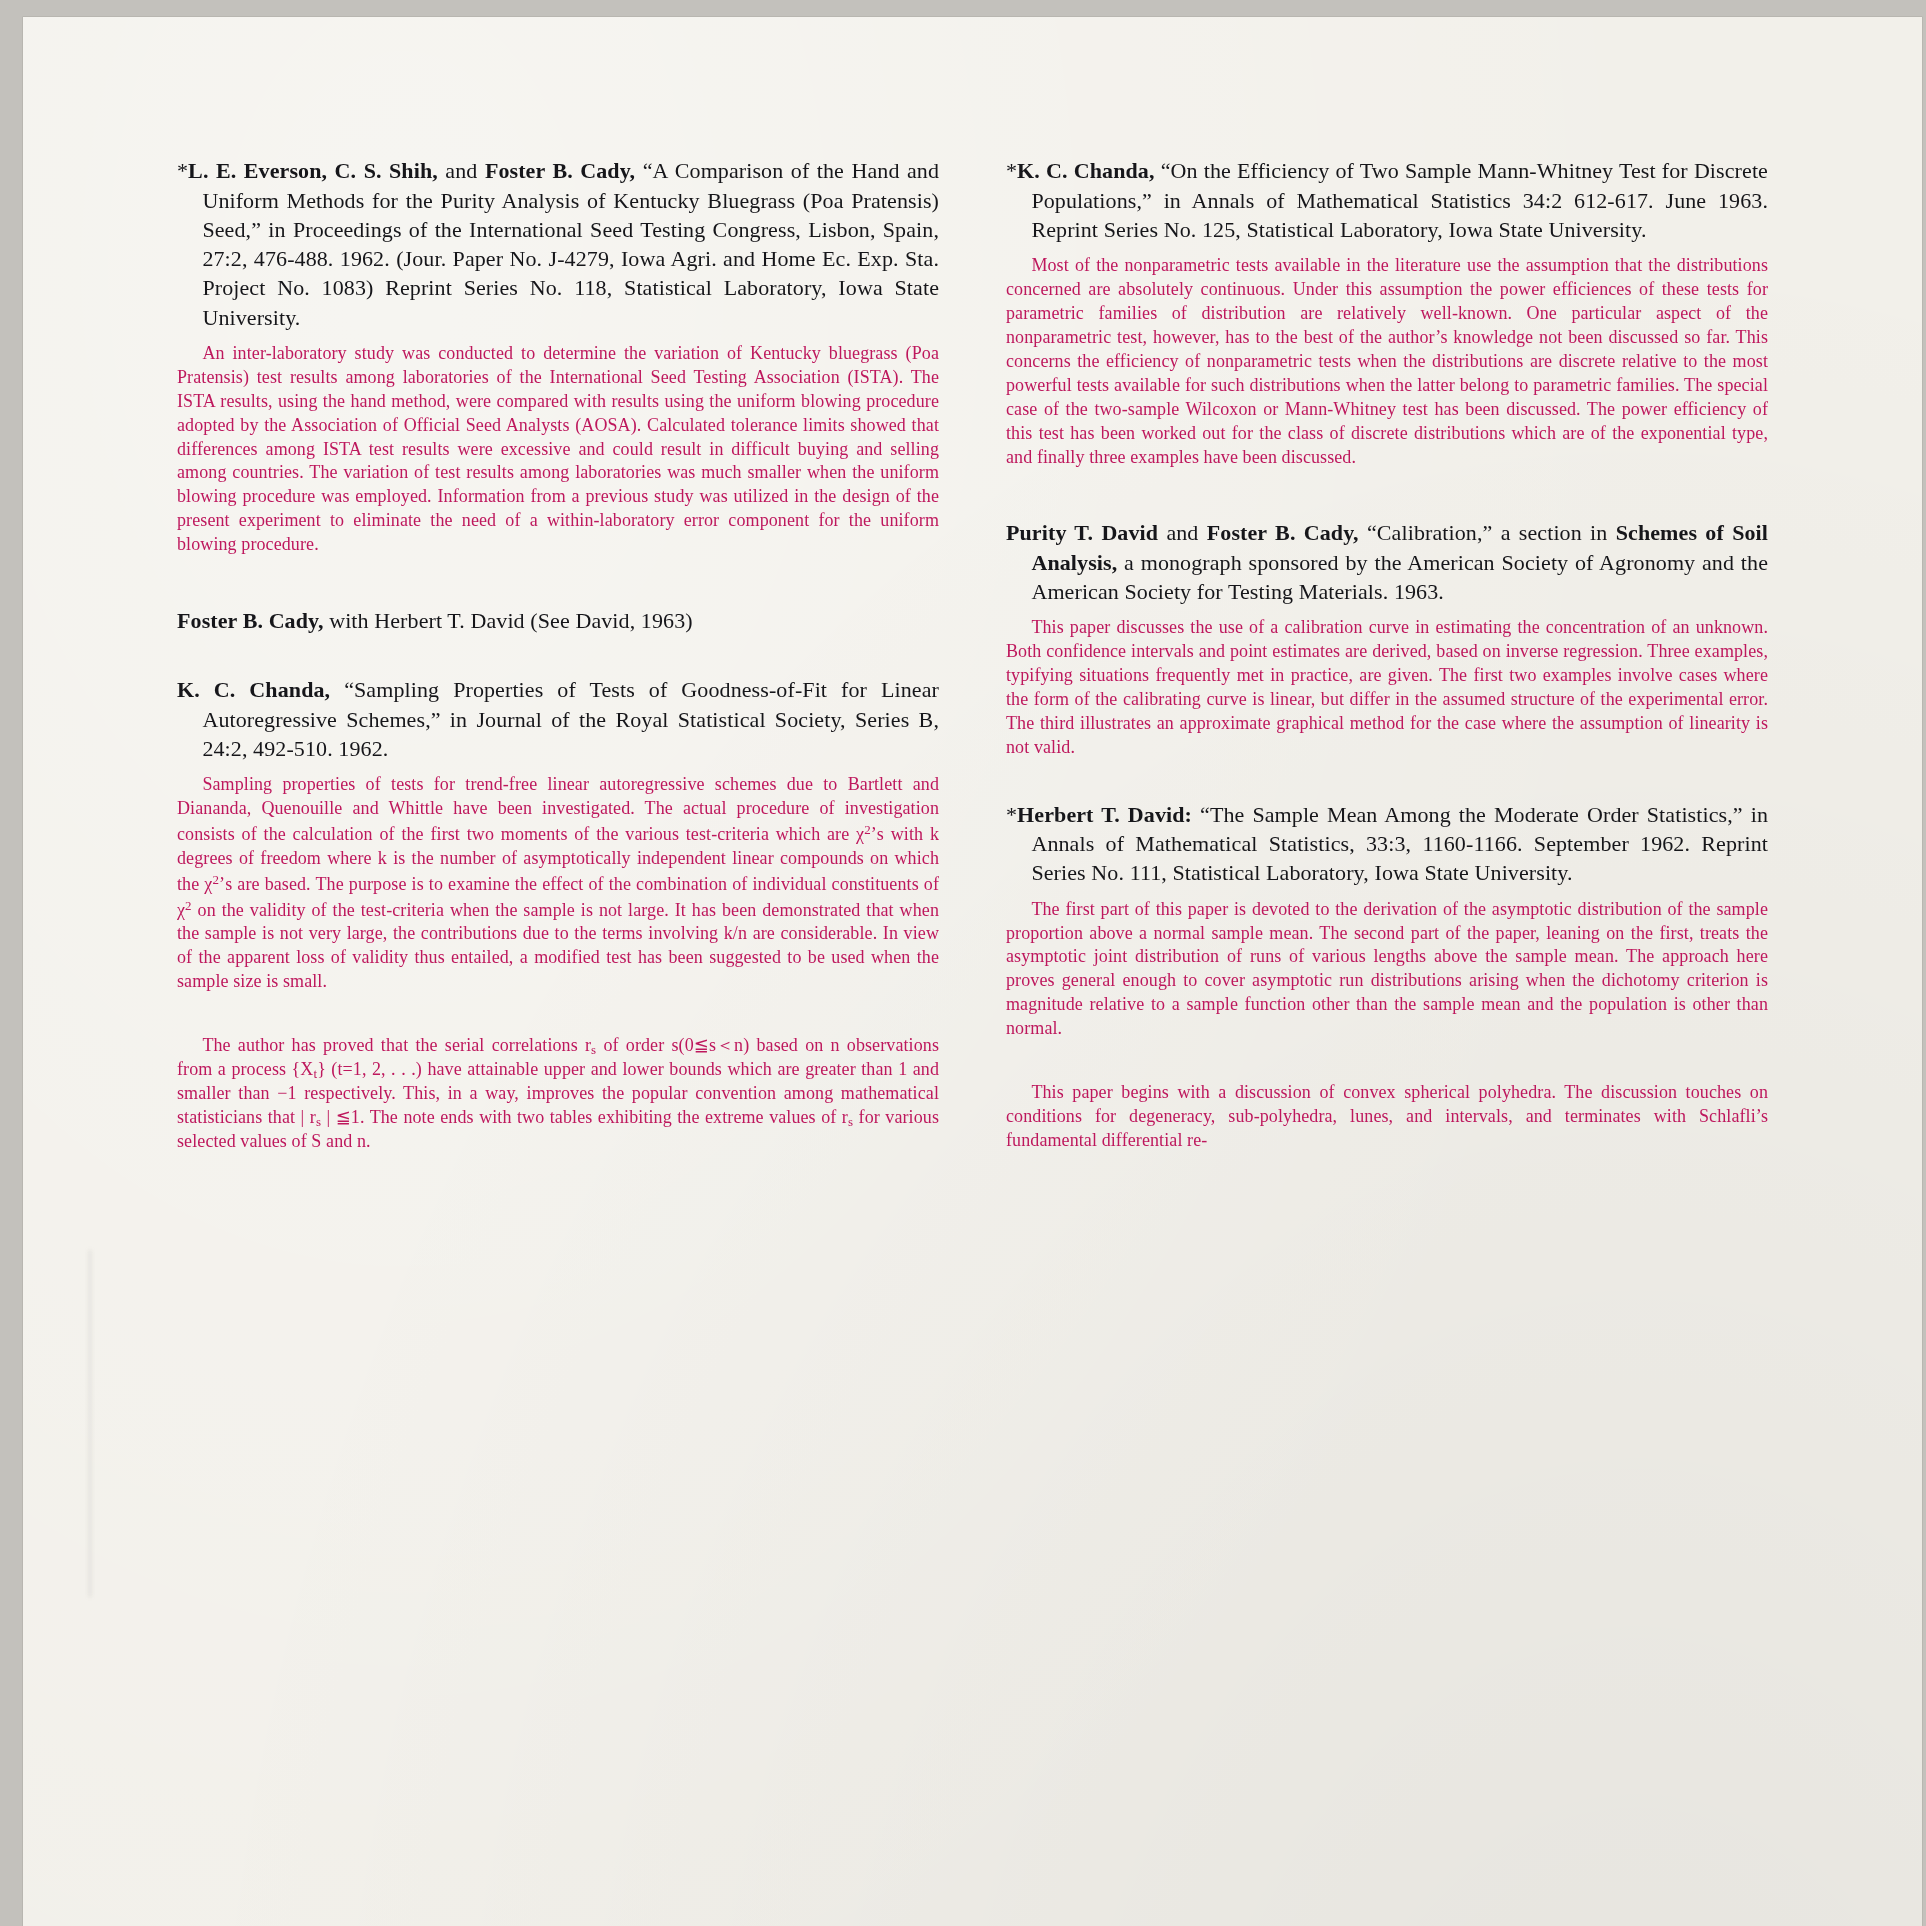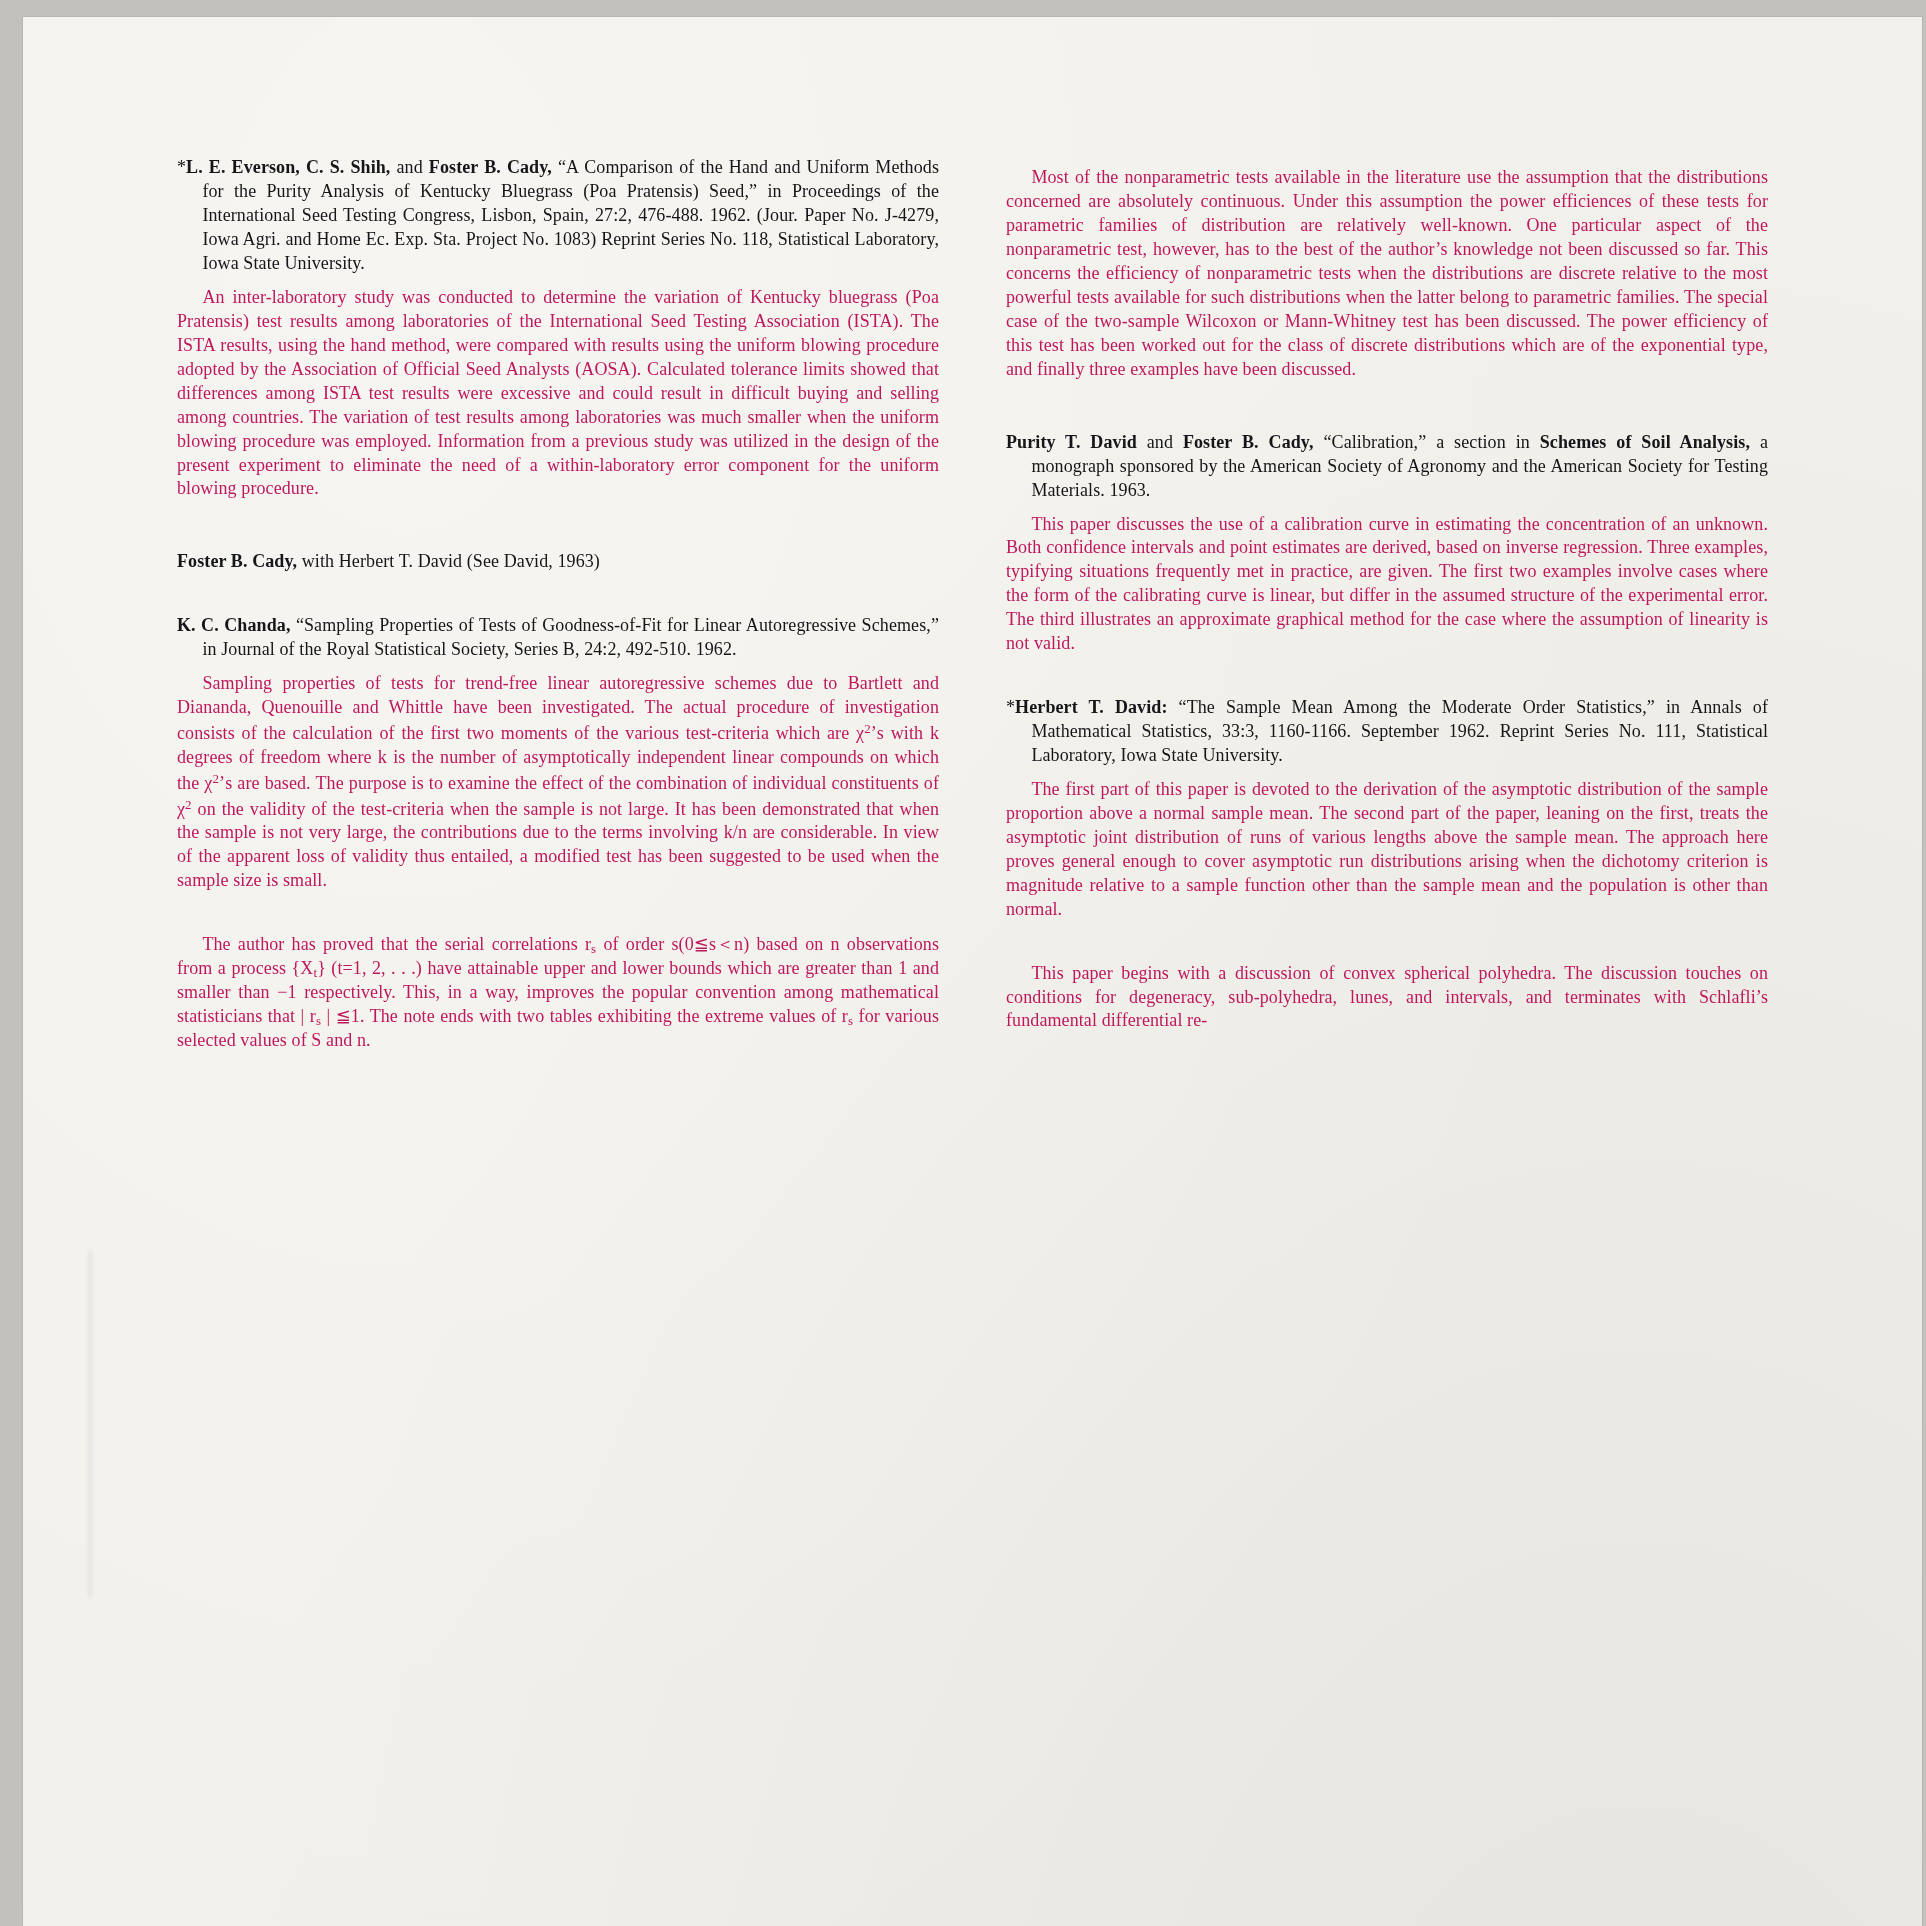--- a/index.html
+++ b/index.html
@@ -44,21 +44,21 @@
     display: flex;
     gap: 67px;
   }
   .col {
     width: 763px;
   }
   .entry {
     margin-bottom: 25.4px;
   }
   .ref {
-    font-size: 18px;
+    font-size: 22px;
     line-height: 1.33;
     color: #16161a;
     text-align: justify;
     text-indent: -25.4px;
     padding-left: 25.4px;
     letter-spacing: 0.1px;
   }
   .ref b {
     font-weight: bold;
   }
@@ -113,20 +113,21 @@
 
         <div class="entry">
           <div class="abstract">The author has proved that the serial correlations r<sub>s</sub> of order s(0≦s＜n) based on n observations from a process {X<sub>t</sub>} (t=1, 2, . . .) have attainable upper and lower bounds which are greater than 1 and smaller than −1 respectively. This, in a way, improves the popular convention among mathematical statisticians that | r<sub>s</sub> | ≦1. The note ends with two tables exhibiting the extreme values of r<sub>s</sub> for various selected values of S and n.</div>
         </div>
 
       </div>
 
       <div class="col">
 
         <div class="entry gap-xlarge">
+          <div class="ref">*<b>K. C. Chanda,</b> “On the Efficiency of Two Sample Mann-Whitney Test for Discrete Populations,” in Annals of Mathematical Statistics 34:2 612-617. June 1963. Reprint Series No. 125, Statistical Laboratory, Iowa State University.</div>
           <div class="abstract">Most of the nonparametric tests available in the literature use the assumption that the distributions concerned are absolutely continuous. Under this assumption the power efficiences of these tests for parametric families of distribution are relatively well-known. One particular aspect of the nonparametric test, however, has to the best of the author’s knowledge not been discussed so far. This concerns the efficiency of nonparametric tests when the distributions are discrete relative to the most powerful tests available for such distributions when the latter belong to parametric families. The special case of the two-sample Wilcoxon or Mann-Whitney test has been discussed. The power efficiency of this test has been worked out for the class of discrete distributions which are of the exponential type, and finally three examples have been discussed.</div>
         </div>
 
         <div class="entry gap-large">
           <div class="ref"><b>Purity T. David</b> and <b>Foster B. Cady,</b> “Calibration,” a section in <b>Schemes of Soil Analysis,</b> a monograph sponsored by the American Society of Agronomy and the American Society for Testing Materials. 1963.</div>
           <div class="abstract">This paper discusses the use of a calibration curve in estimating the concentration of an unknown. Both confidence intervals and point estimates are derived, based on inverse regression. Three examples, typifying situations frequently met in practice, are given. The first two examples involve cases where the form of the calibrating curve is linear, but differ in the assumed structure of the experimental error. The third illustrates an approximate graphical method for the case where the assumption of linearity is not valid.</div>
         </div>
 
         <div class="entry gap-large">
           <div class="ref">*<b>Herbert T. David:</b> “The Sample Mean Among the Moderate Order Statistics,” in Annals of Mathematical Statistics, 33:3, 1160-1166. September 1962. Reprint Series No. 111, Statistical Laboratory, Iowa State University.</div>

